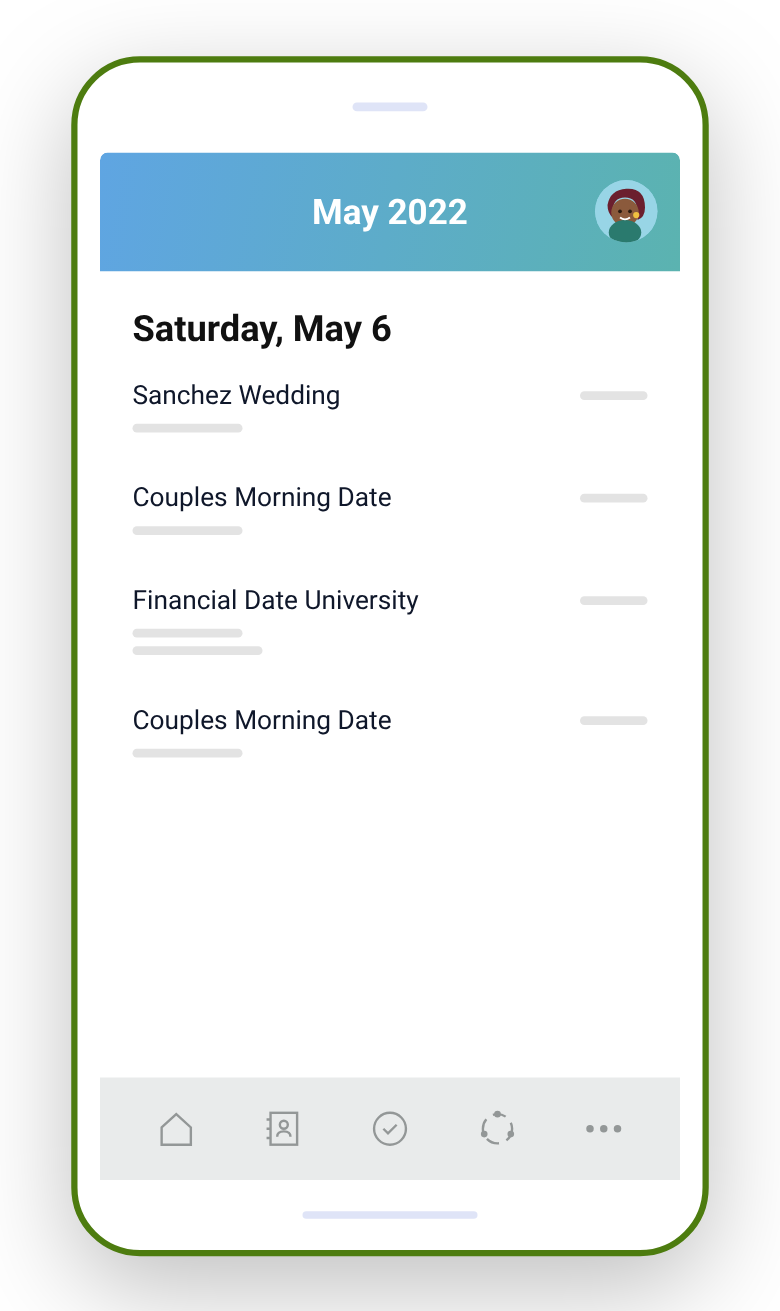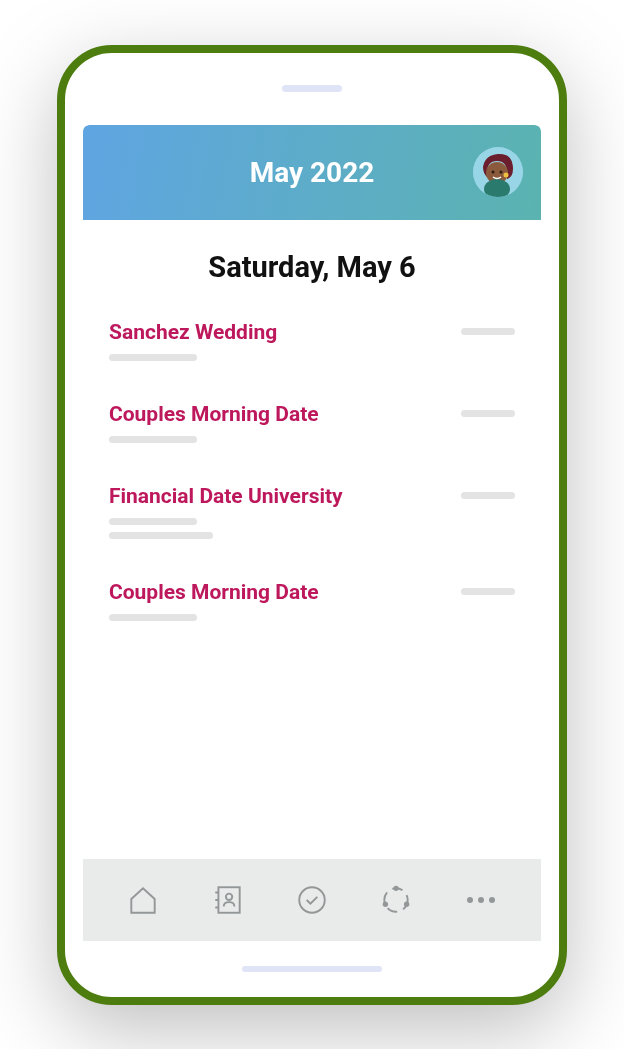--- a/index.html
+++ b/index.html
@@ -17,21 +17,21 @@
       justify-content: center;
     }
     .phone-wrapper {
       position: relative;
       filter: drop-shadow(0 25px 40px rgba(0,0,0,0.25));
     }
     .phone {
       width: 510px;
       height: 960px;
       background: #ffffff;
-      border: 8px solid #4d7c0f;
+      border: 5px solid #4d7c0f;
       border-radius: 55px;
       position: relative;
       overflow: hidden;
       display: flex;
       flex-direction: column;
     }
     .notch-bar {
       height: 72px;
       display: flex;
       align-items: center;
@@ -81,36 +81,35 @@
     }
     .content {
       flex: 1;
       background: #ffffff;
       padding: 30px 26px 0 26px;
     }
     .date-heading {
       font-size: 29px;
       font-weight: 700;
       color: #111111;
-      margin-bottom: 36px;
-      text-align: center;
+      margin-bottom: 24px;
     }
     .event {
       margin-bottom: 34px;
       display: flex;
       justify-content: space-between;
       align-items: flex-start;
     }
     .event-left {
       flex: 1;
     }
     .event-title {
-      color: #be185d;
+      color: #0f172a;
       font-size: 21px;
-      font-weight: 700;
+      font-weight: 400;
       margin-bottom: 10px;
     }
     .skel-line {
       height: 7px;
       background: #e3e3e3;
       border-radius: 4px;
       margin-bottom: 7px;
     }
     .skel-line.w80 { width: 88px; }
     .skel-line.w100 { width: 104px; }

